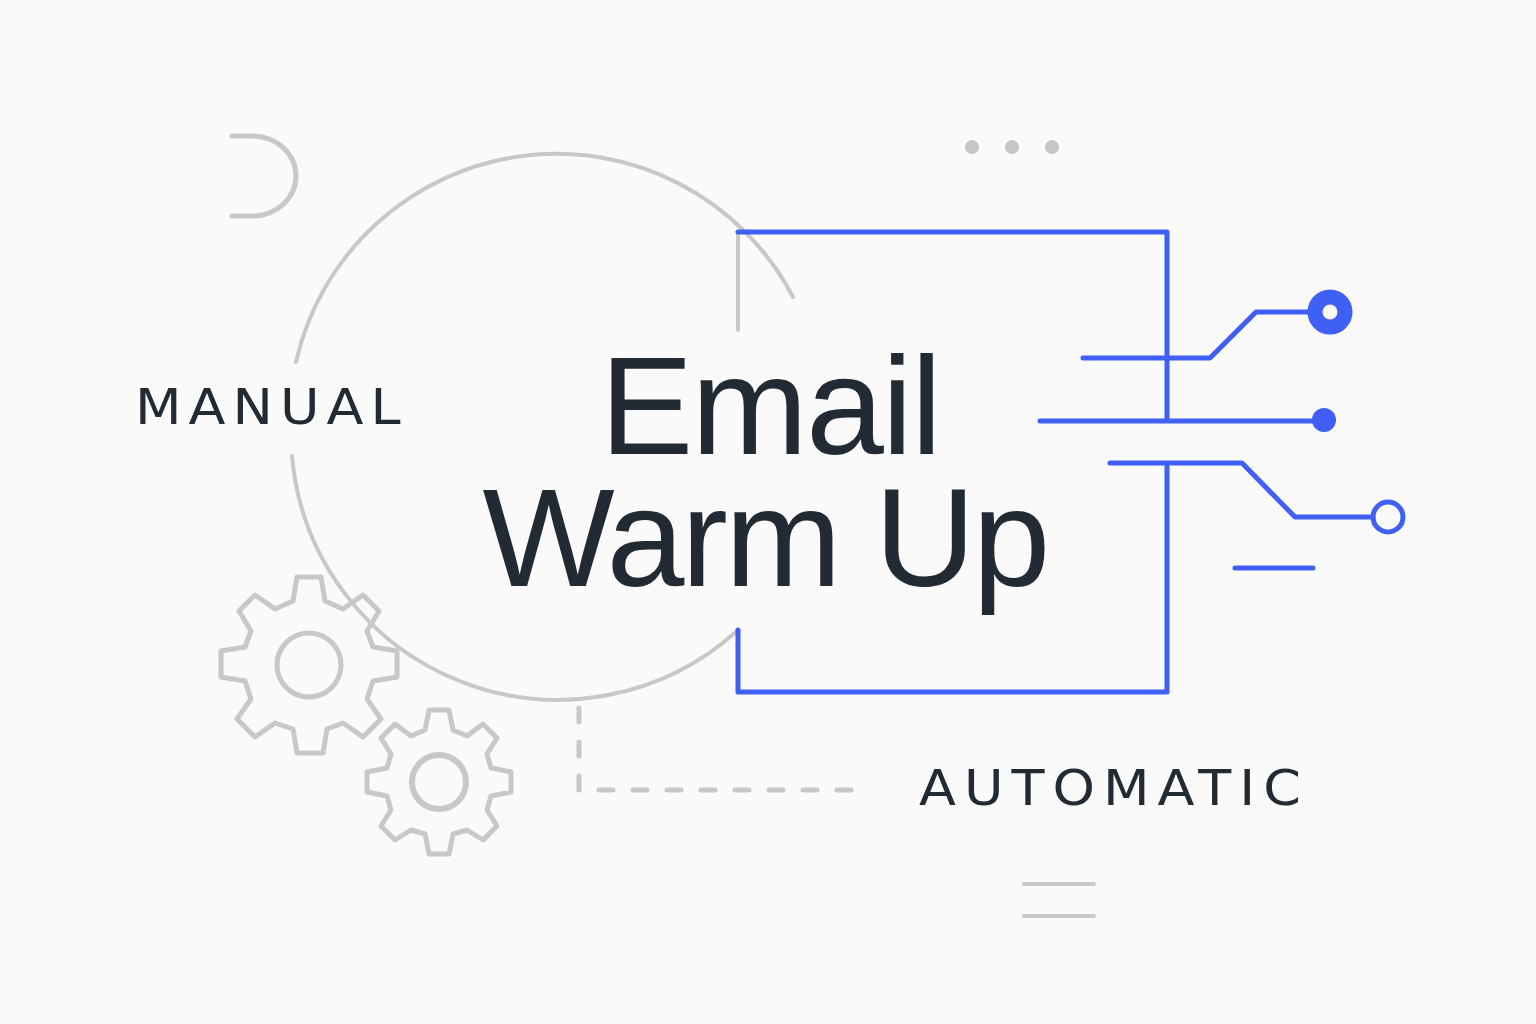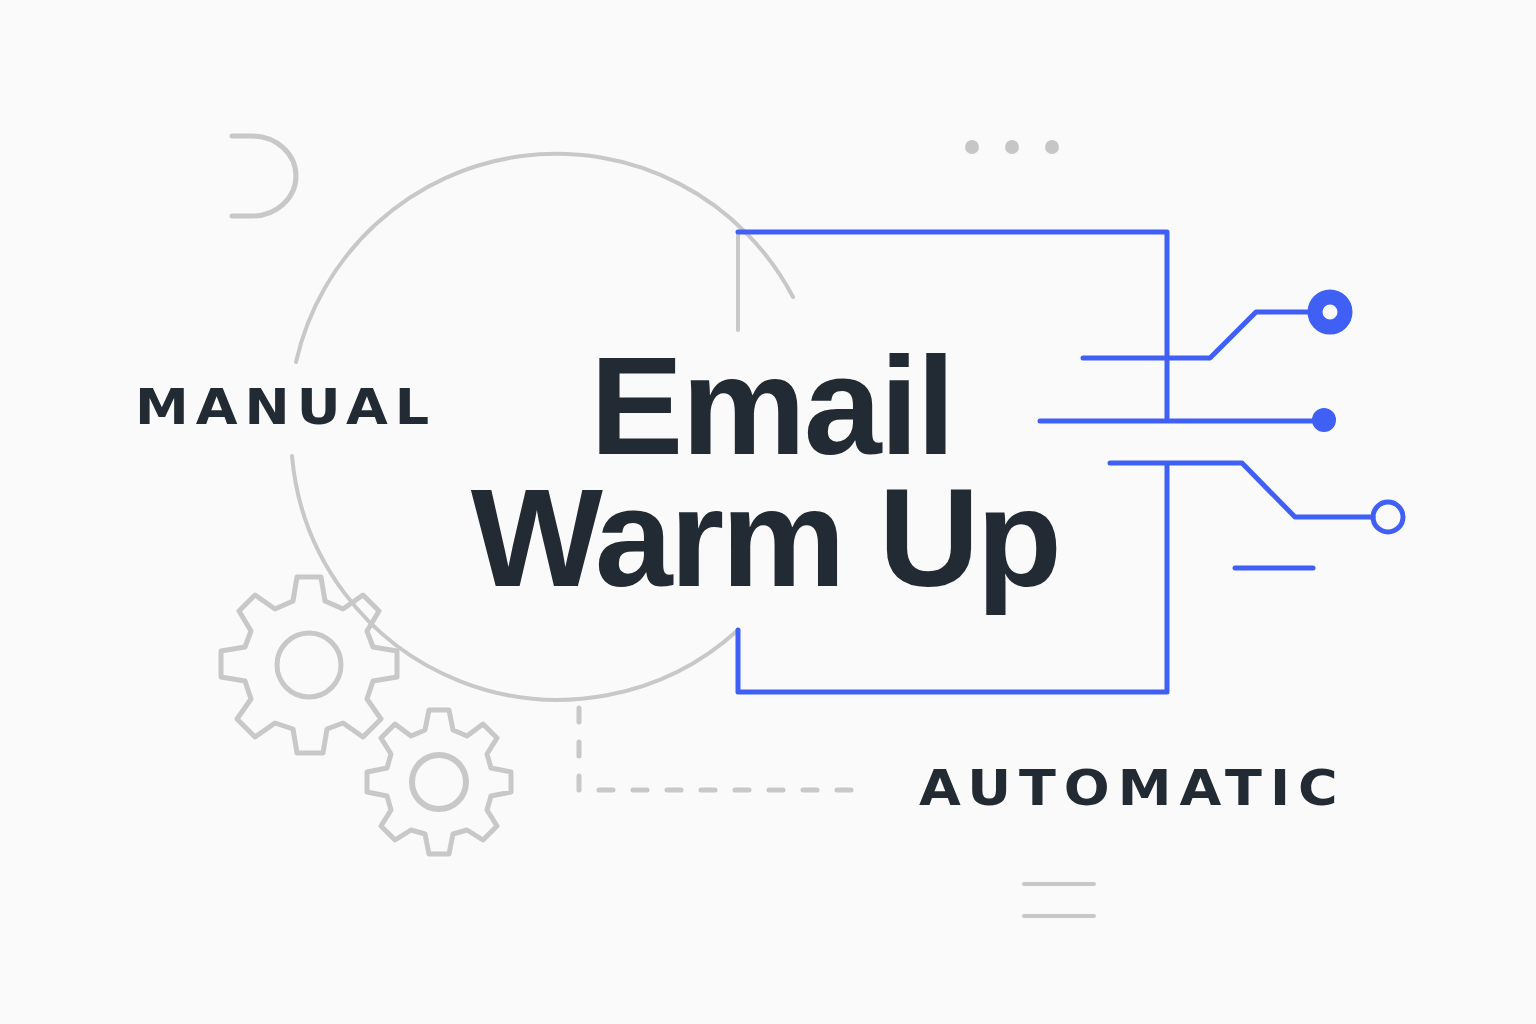--- a/index.html
+++ b/index.html
@@ -1,21 +1,21 @@
 <!DOCTYPE html>
 <html><head>
 <meta charset="utf-8">
 <style>
   html, body { margin: 0; padding: 0; }
   body {
     width: 1536px; height: 1024px; overflow: hidden;
     background: #fbfafa;
     font-family: "Liberation Sans", "DejaVu Sans", sans-serif;
   }
-  #stage { position: relative; width: 1348px; height: 1024px; font-weight: bold; }
+  #stage { position: relative; width: 1348px; height: 1024px; }
   #art { position: absolute; left: 0; top: 0; }
   .label {
     position: absolute;
     color: #222b33;
     font-family: "DejaVu Sans", "Liberation Sans", sans-serif;
     white-space: nowrap;
     line-height: 1;
   }
   .label-manual {
     left: 135px; top: 382px;
@@ -27,21 +27,21 @@
     font-size: 54px; letter-spacing: 8px;
     transform: scaleY(0.93); transform-origin: left top;
   }
   .title {
     position: absolute;
     color: #222b33;
     font-family: "Liberation Sans", "DejaVu Sans", sans-serif;
     text-align: center;
     line-height: 1;
   }
-  .title-line-1 { left: 590px; top: 336px; width: 360px; font-size: 140px; letter-spacing: -2px; text-align: right; }
+  .title-line-1 { left: 590px; top: 336px; width: 360px; font-size: 140px; letter-spacing: -2px; }
   .title-line-2 { left: 455px; top: 468px; width: 620px; font-size: 140px; letter-spacing: -3px; }
   .gray { stroke: #c8c8c8; fill: none; stroke-linecap: round; stroke-linejoin: round; }
   .blue { stroke: #3f5ff5; fill: none; stroke-linecap: round; stroke-linejoin: round; }
 </style>
 </head>
 <body>
 
 <div id="stage">
   <svg id="art" width="1536" height="1024" viewBox="0 0 1536 1024" xmlns="http://www.w3.org/2000/svg">
 

